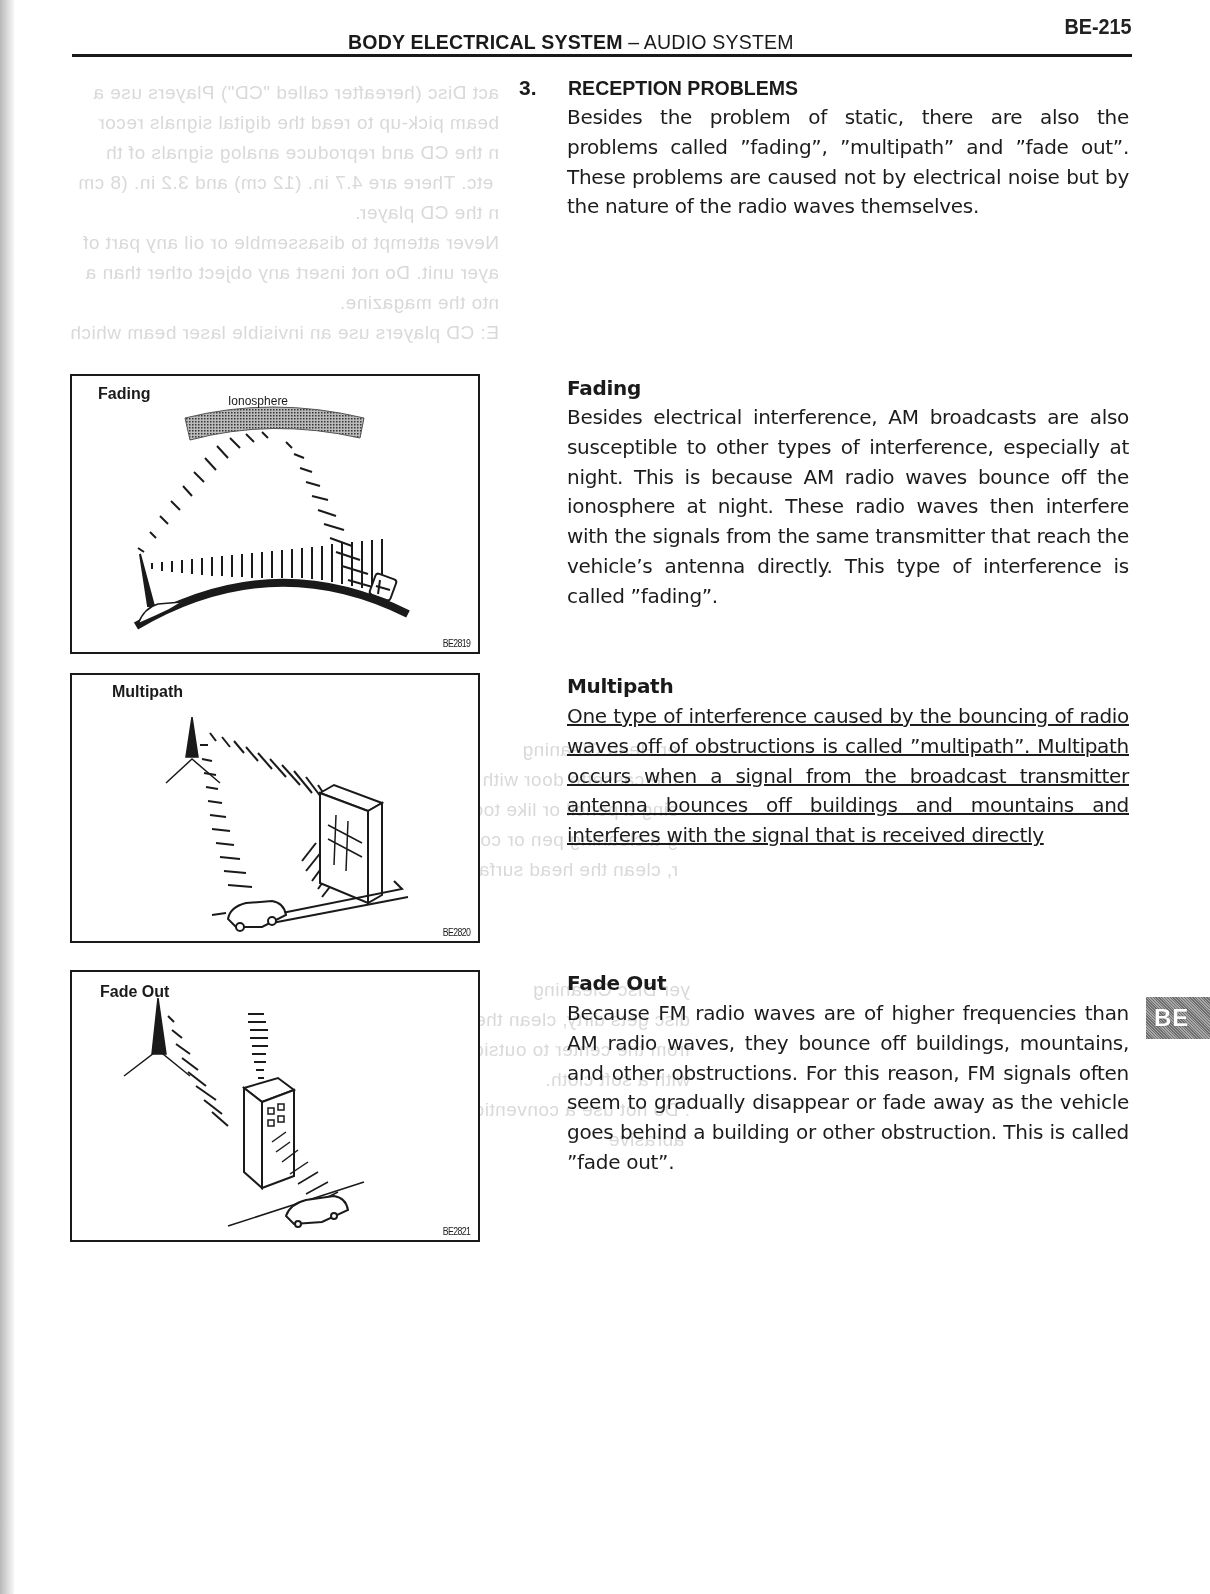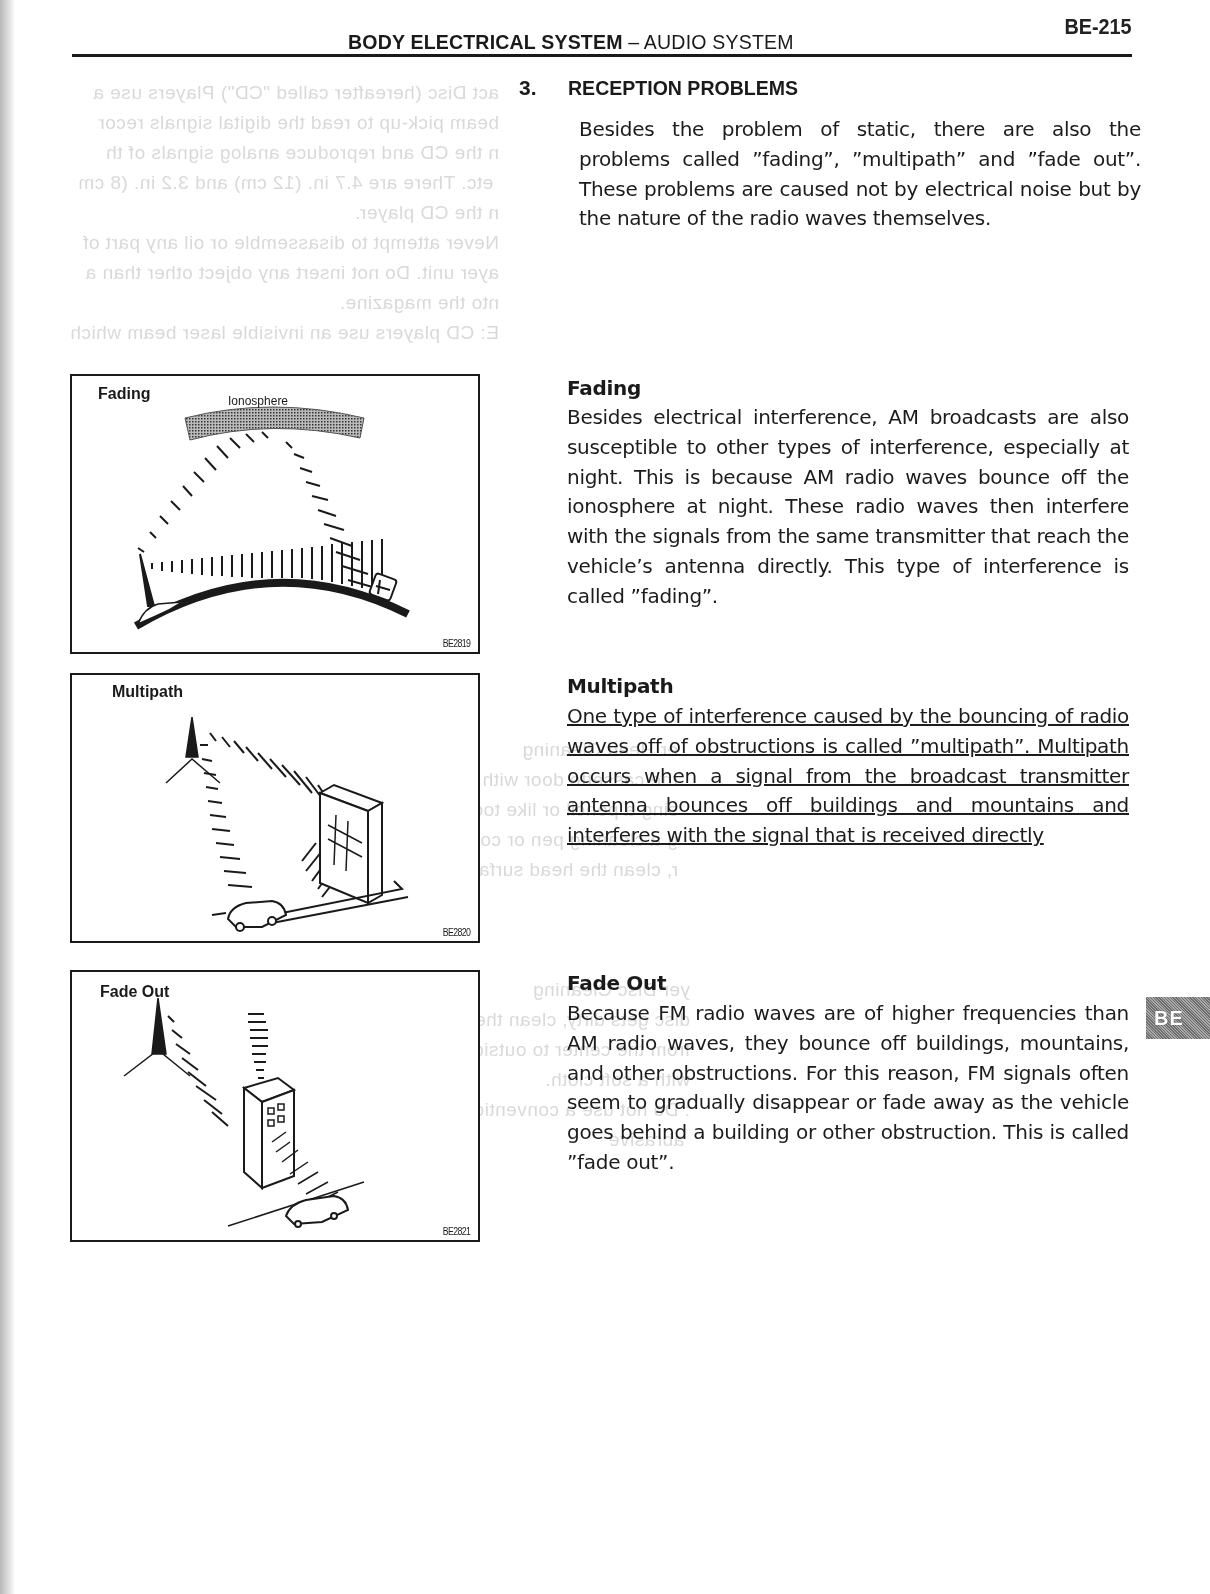--- a/index.html
+++ b/index.html
@@ -63,21 +63,21 @@
     letter-spacing: -0.8px; transform: scaleX(0.8); transform-origin: right;
   }
   .fig-sub {
     position: absolute; font-size: 12px; color: #1a1a1a;
   }
   .figure svg { position: absolute; left: 0; top: 0; }
   .be-tab {
     position: absolute; left: 1146px; top: 997px; width: 64px; height: 42px;
     background-color: #8a8a8a;
     background-image: repeating-linear-gradient(45deg, #6e6e6e 0 1px, #a8a8a8 1px 2px);
-    color: #ffffff; font-size: 20px; font-weight: bold;
+    color: #ffffff; font-size: 24px; font-weight: bold;
     display: flex; align-items: center; padding-left: 8px; box-sizing: border-box;
     letter-spacing: 1px; text-shadow: 0 0 1px #333;
   }
 </style>
 </head>
 <body>
 
 <div class="scan-shadow"></div>
 
 <div class="ghost" style="left:70px; top:78px;">act Disc (hereafter called "CD") Players use a
@@ -104,21 +104,21 @@
 <header class="header">
   <div class="header-title">
     <span>BODY ELECTRICAL SYSTEM</span><span class="sub"> – </span><span class="sub">AUDIO SYSTEM</span>
   </div>
   <div class="page-number">BE-215</div>
   <div class="header-rule"></div>
 </header>
 
 <div class="section-num">3.</div>
 <div class="section-title">RECEPTION PROBLEMS</div>
-<p class="para" style="top:103px; margin:12px;">Besides the problem of static, there are also the problems called ”fading”, ”multipath” and ”fade out”. These problems are caused not by electrical noise but by the nature of the radio waves themselves.</p>
+<p class="para" style="top:103px; margin:0;">Besides the problem of static, there are also the problems called ”fading”, ”multipath” and ”fade out”. These problems are caused not by electrical noise but by the nature of the radio waves themselves.</p>
 
 <div class="sub-heading" style="top:376px;">Fading</div>
 <p class="para" style="top:403px; margin:0;">Besides electrical interference, AM broadcasts are also susceptible to other types of interference, especially at night. This is because AM radio waves bounce off the ionosphere at night. These radio waves then interfere with the signals from the same transmitter that reach the vehicle’s antenna directly. This type of interference is called ”fading”.</p>
 
 <div class="sub-heading" style="top:674px;">Multipath</div>
 <p class="para" style="top:702px; margin:0;text-decoration:underline;">One type of interference caused by the bouncing of radio waves off of obstructions is called ”multipath”. Multipath occurs when a signal from the broadcast transmitter antenna bounces off buildings and mountains and interferes with the signal that is received directly</p>
 
 <div class="sub-heading" style="top:971px;">Fade Out</div>
 <p class="para" style="top:999px; margin:0;">Because FM radio waves are of higher frequencies than AM radio waves, they bounce off buildings, mountains, and other obstructions. For this reason, FM signals often seem to gradually disappear or fade away as the vehicle goes behind a building or other obstruction. This is called ”fade out”.</p>
 

